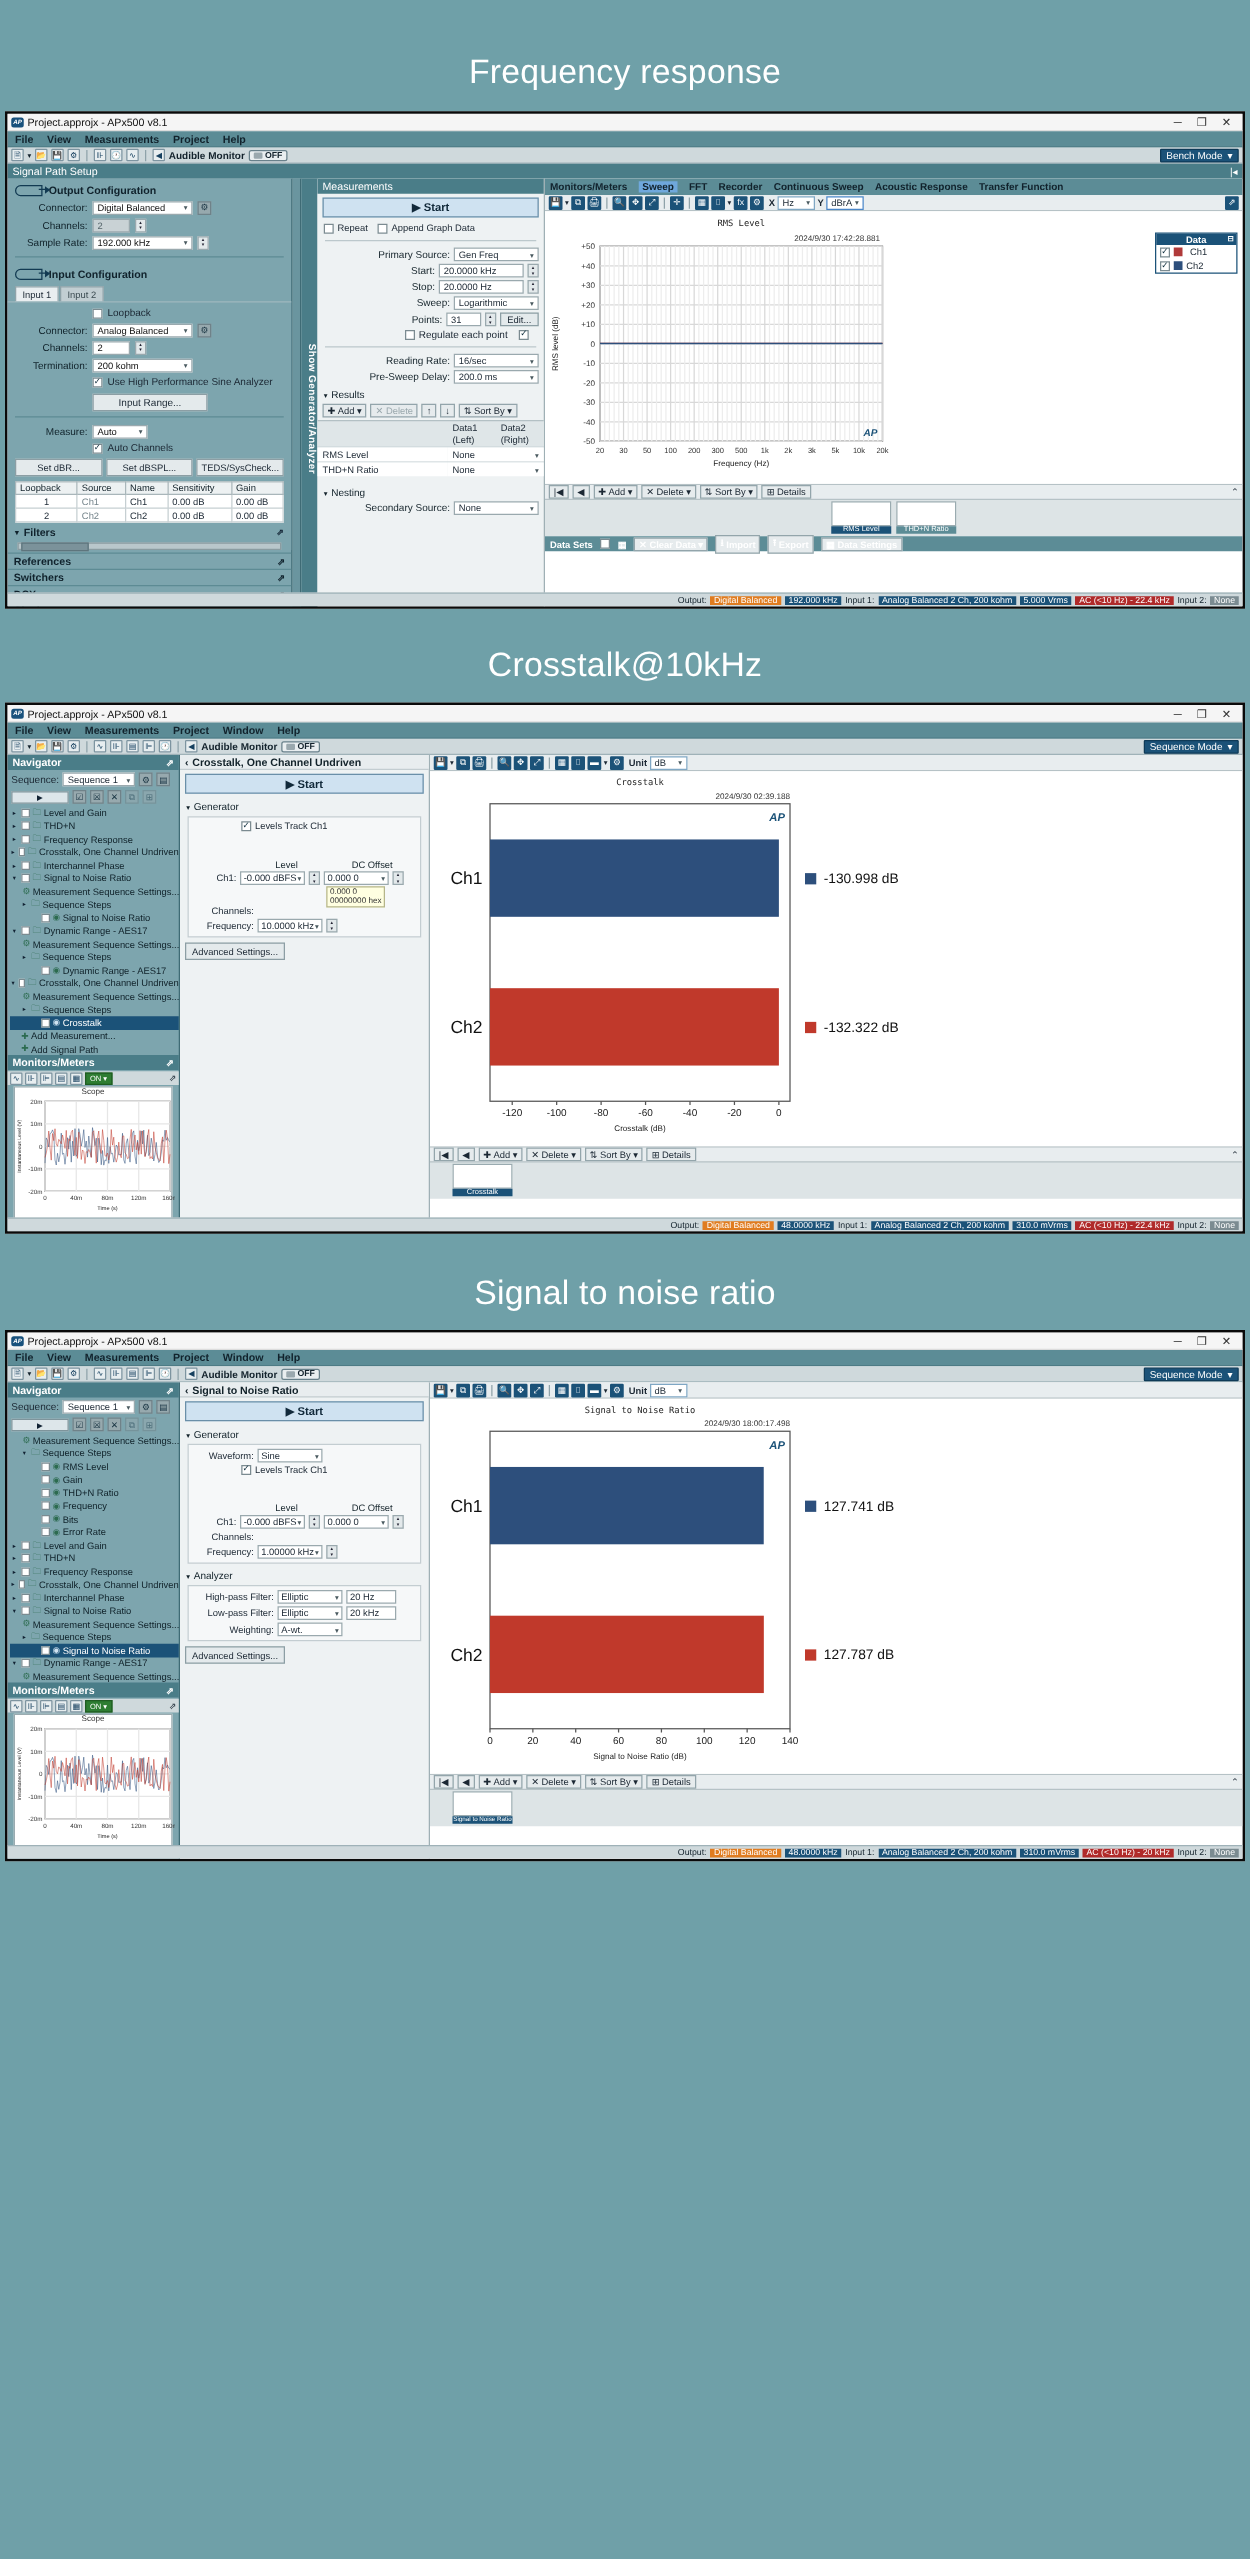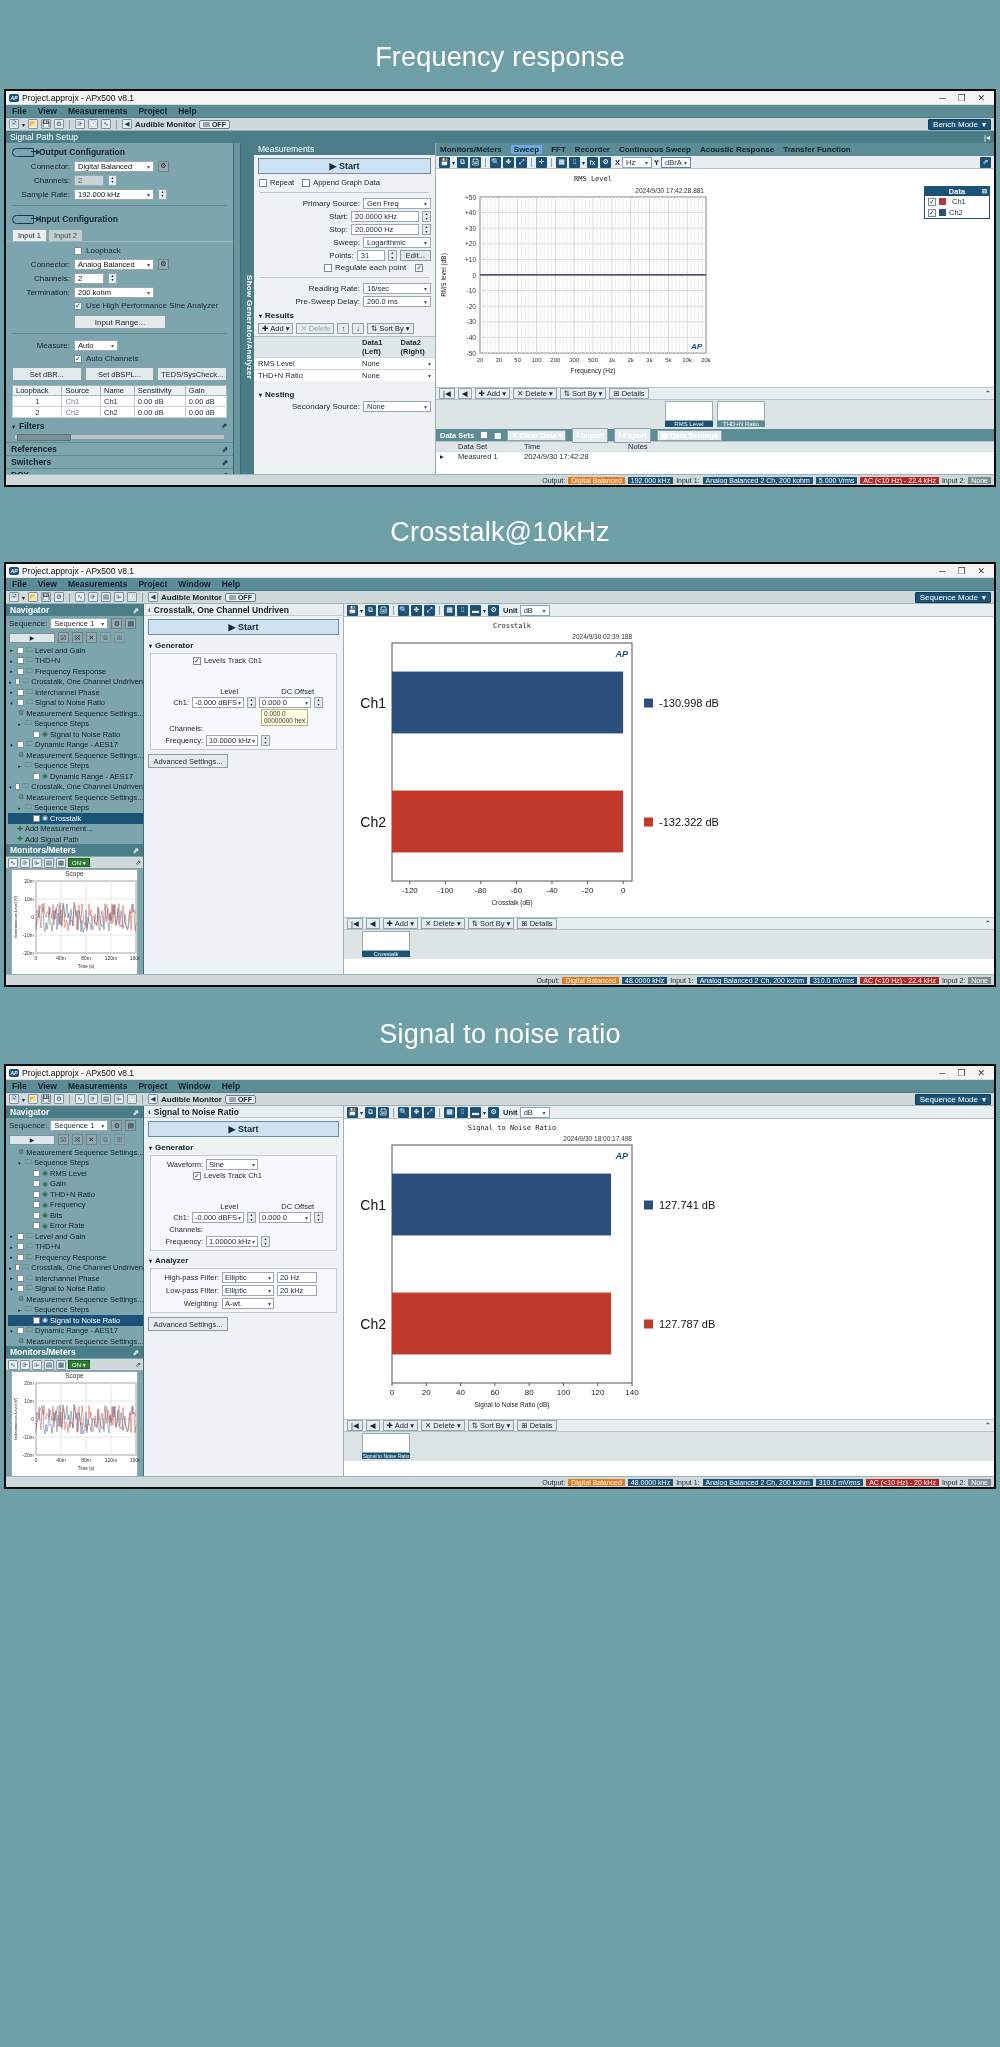--- a/index.html
+++ b/index.html
@@ -133,29 +133,29 @@
   .vlabel {
     width:13px; background:#4a7d88; color:#fff; font-weight:bold;
     writing-mode:vertical-rl; font-size:8px; display:flex; align-items:flex-start;
     justify-content:center; padding-top:14px; letter-spacing:.3px;
   }
   .w1-mid { width:182px; background:#eef2f3; border-right:1px solid #9fb0b5;}
   .startbtn {
     margin:3px 4px; background:#cfe2f1;border:1px solid #6a8fa8; text-align:center;
     font-size:9px; font-weight:bold; padding:2px 0; color:#11293a;
   }
-  .secttl { font-weight:bold; font-size:8px; padding:3px 5px 1px 5px; color:#12222a;}
+  .secttl { font-weight:normal; font-size:8px; padding:3px 5px 1px 5px; color:#12222a;}
   .sectdot { display:flex; align-items:center; gap:3px; }
   .sectdot:before { content:"▾"; font-size:6px; }
   .m-frm { display:flex;align-items:center;gap:3px;padding:1px 4px;font-size:8px;justify-content:flex-end;}
   .m-frm label { color:#16252c; }
   .m-inp { background:#fff;border:1px solid #9aa9ae;height:11px;width:68px;font-size:7.5px;
            display:flex;align-items:center;padding:0 3px;}
   .res-head { display:flex; font-size:7.5px; background:#dfe6e8; border-top:1px solid #b3c0c4;}
-  .res-head div { padding:1px 4px;font-weight:bold; }
+  .res-head div { padding:1px 4px; }
   .res-row { display:flex; font-size:7.5px; border-top:1px solid #ccd6d9;}
   .res-row .nm { width:104px; padding:1px 4px; background:#fff;}
   .res-row .vl { flex:1; padding:1px 4px; background:#fff; display:flex;align-items:center;}
   .addbar { display:flex; align-items:center; gap:3px; padding:2px 4px; font-size:7.5px;}
   .minibtn { background:#e6ebed;border:1px solid #93a5ab;padding:0 3px; display:flex;align-items:center;gap:2px;}
   .minibtn.dis { color:#9aa8ad; }
   .w1-right { flex:1; background:#fff; position:relative; }
   .graphtoolbar {
     height:13px; background:#e8edef; border-bottom:1px solid #b6c2c6;
     display:flex; align-items:center; gap:2px; padding:0 3px; font-size:7.5px;
@@ -755,34 +755,20 @@
       </div>
       <div class="dsbar">
         <span>Data Sets</span>
         <span class="cbox"></span>
         <span>▦</span>
         <span class="minibtn">✕ <span>Clear Data</span> ▾</span>
         <span class="minibtn">⭳ <span>Import</span></span>
         <span class="minibtn">⭱ <span>Export</span></span>
         <span class="minibtn">▦ <span>Data Settings</span></span>
       </div>
-      <div class="dsgrid">
-        <div class="hr2">
-          <div style="width:18px"></div>
-          <div style="width:66px">Data Set</div>
-          <div style="width:104px">Time</div>
-          <div style="flex:1">Notes</div>
-        </div>
-        <div class="rw">
-          <div style="width:18px">▸</div>
-          <div style="width:66px">Measured 1</div>
-          <div style="width:104px">2024/9/30 17:42:28</div>
-          <div style="flex:1"></div>
-        </div>
-      </div>
     </div>
   </div>
 
   <div class="statusbar">
     <span class="sb-l">Output:</span>
     <span class="sb-o">Digital Balanced</span>
     <span class="sb-v">192.000 kHz</span>
     <span class="sb-l">Input 1:</span>
     <span class="sb-v">Analog Balanced 2 Ch, 200 kohm</span>
     <span class="sb-v">5.000 Vrms</span>

